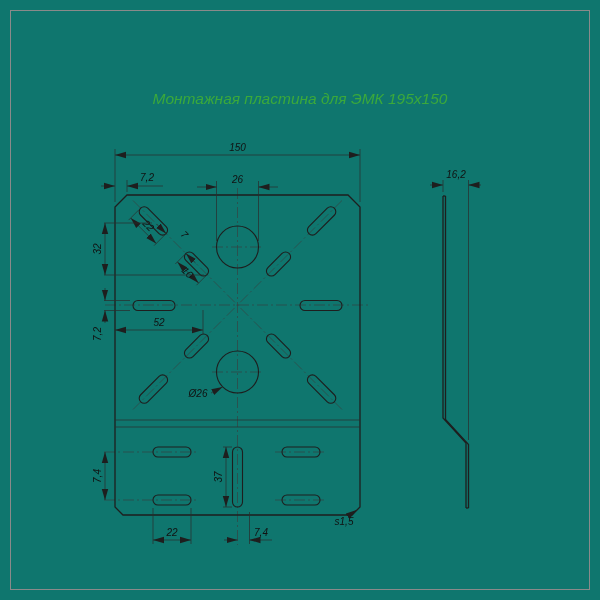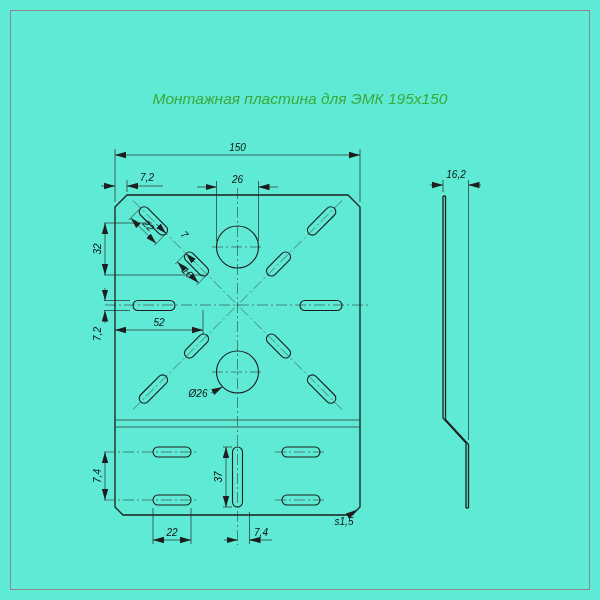--- a/index.html
+++ b/index.html
@@ -1,16 +1,16 @@
 <!DOCTYPE html>
 <html><head>
 <meta charset="utf-8">
 <style>
   html,body { margin:0; padding:0; background:#fff; }
-  .canvas { position:relative; width:600px; height:600px; background:#5eead4; overflow:hidden; }
+  .canvas { position:relative; width:600px; height:600px; background:#0f766e; overflow:hidden; }
   svg { display:block; }
   .frame { fill:none; stroke:#8a8a8a; stroke-width:1; }
   .ol   { fill:none; stroke:#1e1e1e; stroke-width:1.3; }
   .slot { fill:none; stroke:#1e1e1e; stroke-width:1.1; }
   .thin { fill:none; stroke:#2b2b2b; stroke-width:0.7; }
   .cl   { fill:none; stroke:#3a3a3a; stroke-width:0.6; stroke-dasharray:11 3 2 3; }
   .dt   { font-family:"Liberation Sans", sans-serif; font-style:italic; font-size:10px; fill:#111; text-anchor:middle; }
   .ttl  { font-family:"Liberation Sans", sans-serif; font-style:italic; font-size:15.5px; text-anchor:middle; }
 </style>
 </head>

